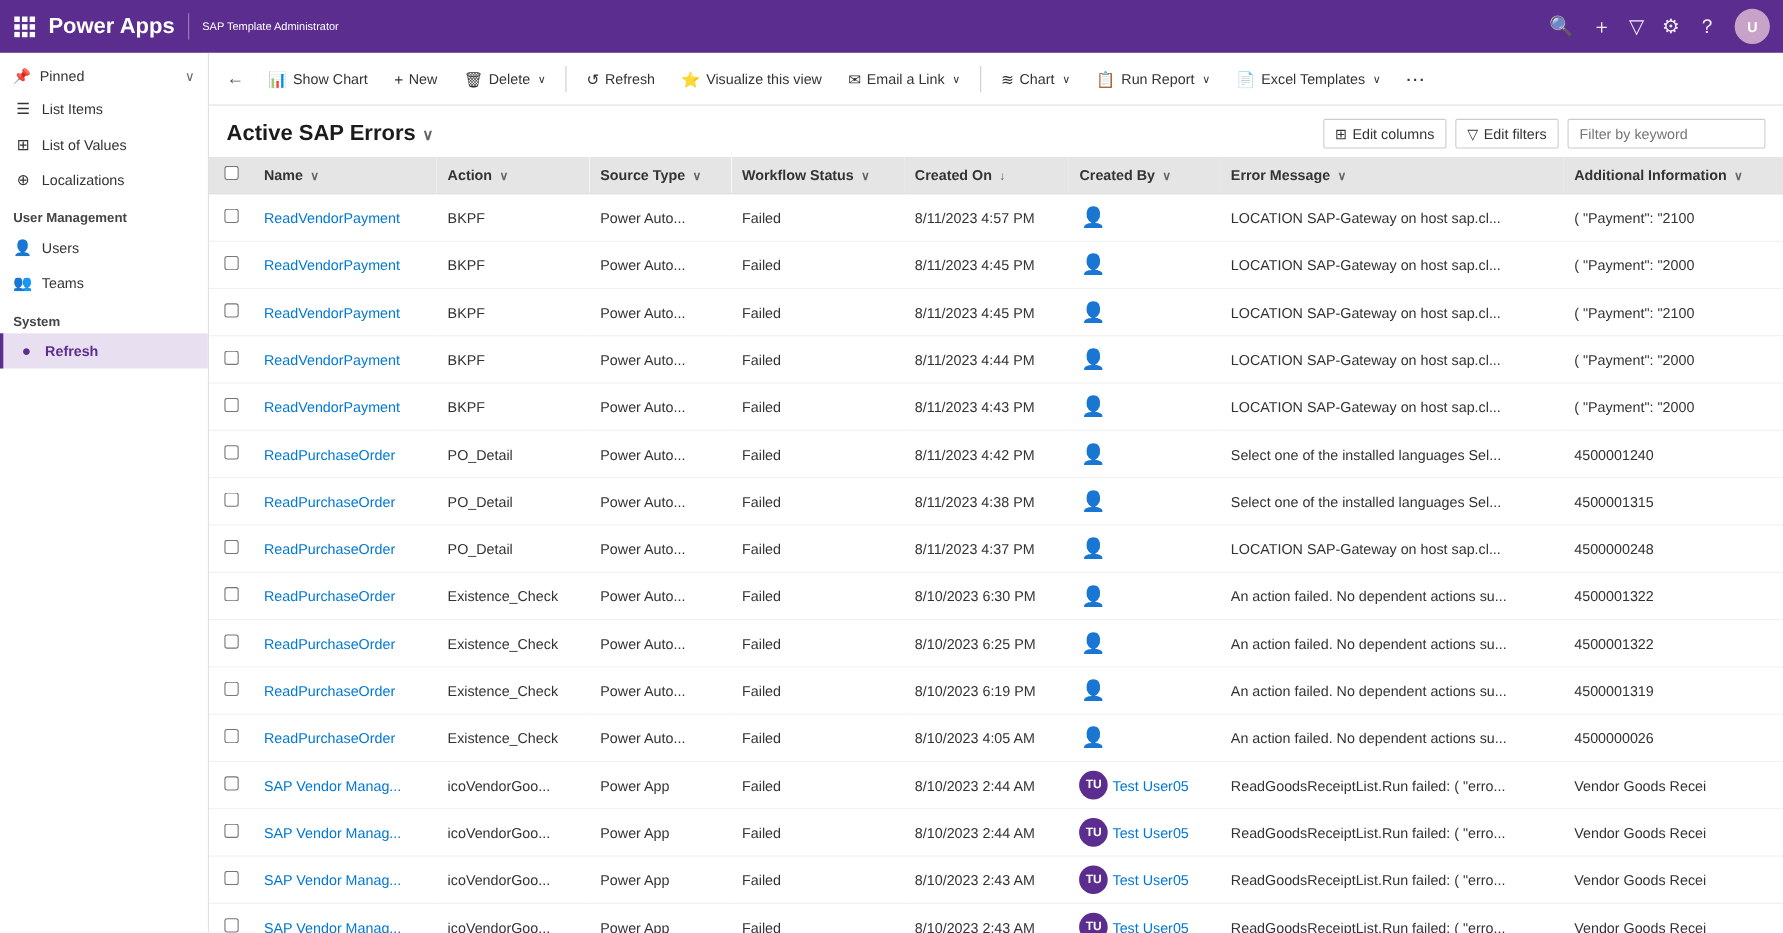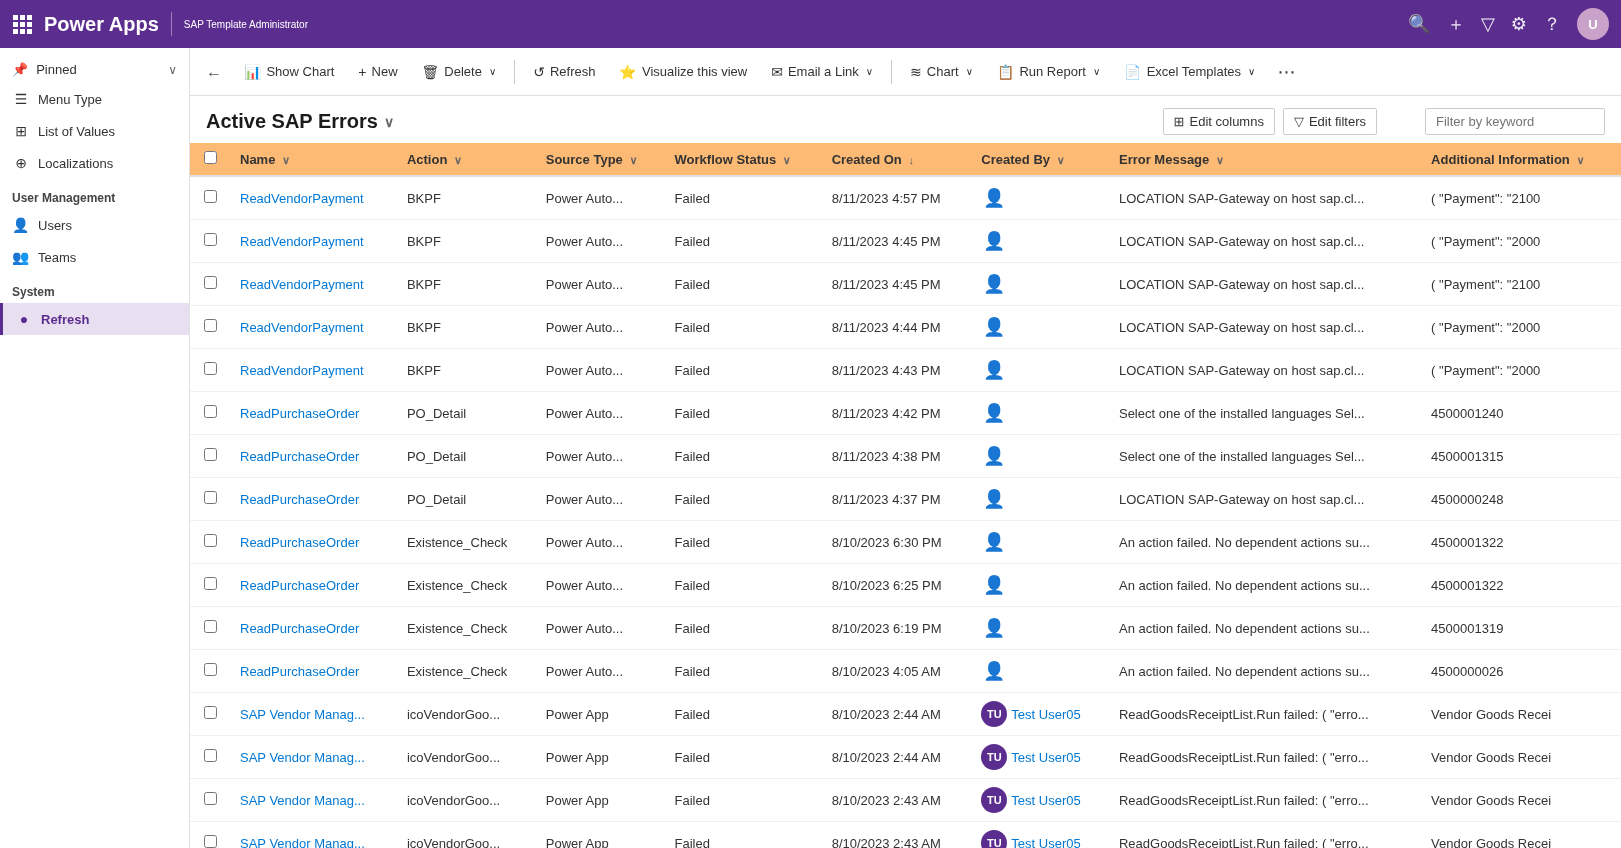--- a/index.html
+++ b/index.html
@@ -80,28 +80,28 @@
     .view-title { font-size: 20px; font-weight: 600; color: #1b1b1b; display: flex; align-items: center; gap: 6px; }
     .view-title-caret { font-size: 14px; color: #666; cursor: pointer; }
     .view-actions { display: flex; align-items: center; gap: 8px; }
     .view-action-btn {
       display: flex; align-items: center; gap: 5px; padding: 5px 10px;
       border: 1px solid #ccc; border-radius: 2px; background: white; cursor: pointer;
       font-size: 13px; color: #333;
     }
     .filter-keyword {
       border: 1px solid #ccc; border-radius: 2px; padding: 5px 10px;
-      font-size: 13px; width: 180px; outline: none; color: #333; margin-left: 40px;
+      font-size: 13px; width: 180px; outline: none; color: #333;
     }
 
     
     .table-wrapper { flex: 1; overflow-y: auto; overflow-x: auto; }
     table { width: 100%; border-collapse: collapse; font-size: 13px; }
     thead th {
-      background: #fdba74; border-bottom: 2px solid #e0e0e0;
+      background: #e5e5e5; border-bottom: 2px solid #e0e0e0;
       padding: 8px 10px; text-align: left; color: #333; font-weight: 600;
       white-space: nowrap; position: sticky; top: 0; z-index: 1;
     }
     thead th:first-child { width: 40px; }
     tbody tr { border-bottom: 1px solid #f0f0f0; }
     tbody td { padding: 8px 10px; color: #333; white-space: nowrap; overflow: hidden; text-overflow: ellipsis; max-width: 200px; }
     .td-link { color: #0078d4; cursor: pointer; }
     .col-checkbox { width: 36px; text-align: center; }
     .sort-icon { font-size: 11px; color: #666; margin-left: 3px; }
     .user-avatar-sm {
@@ -153,21 +153,21 @@
     <div class="sidebar-pinned-row">
       <span class="sidebar-pinned-label">
         <span>📌</span>
         <span>Pinned</span>
       </span>
       <span style="font-size:12px;color:#666;">∨</span>
     </div>
 
     <div class="sidebar-item">
       <span class="sidebar-item-icon">☰</span>
-      <span>Menu Type</span>
+      <span>List Items</span>
     </div>
     <div class="sidebar-item">
       <span class="sidebar-item-icon">⊞</span>
       <span>List of Values</span>
     </div>
     <div class="sidebar-item">
       <span class="sidebar-item-icon">⊕</span>
       <span>Localizations</span>
     </div>
 

